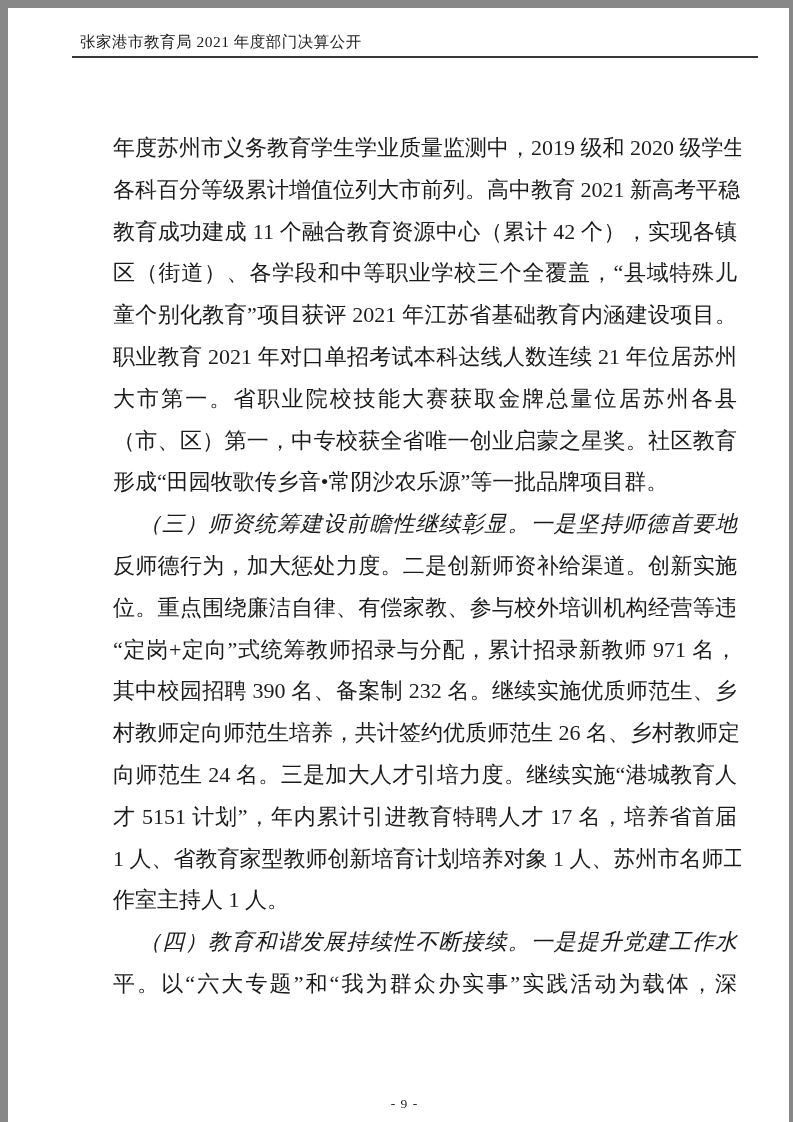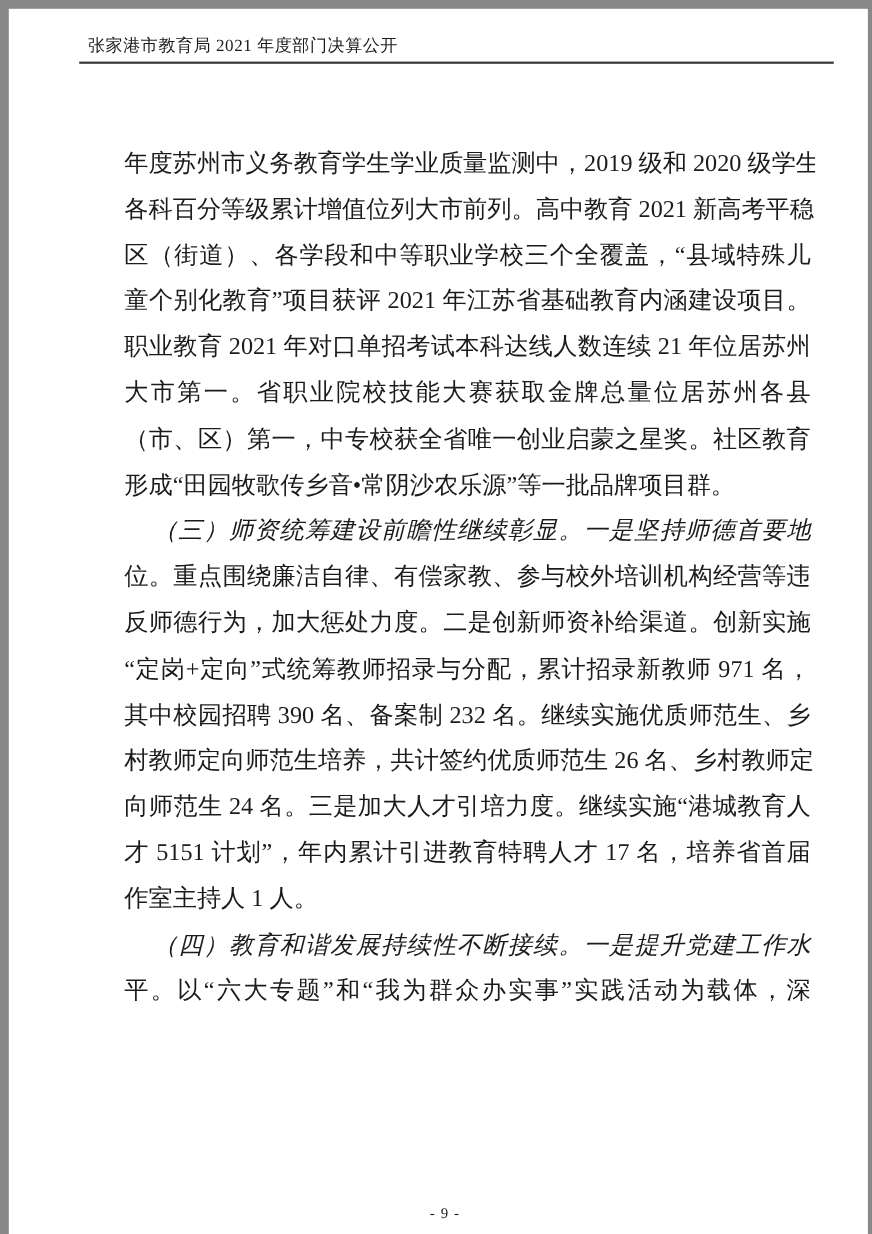--- a/index.html
+++ b/index.html
@@ -71,34 +71,36 @@
 
 <div class="page">
 
   <div class="header">
     <span class="header-title">张家港市教育局 2021 年度部门决算公开</span>
   </div>
 
   <div class="body">
     <div class="line">年度苏州市义务教育学生学业质量监测中，2019 级和 2020 级学生</div>
     <div class="line">各科百分等级累计增值位列大市前列。高中教育 2021 新高考平稳</div>
+    <div class="line">教育成功建成 11 个融合教育资源中心（累计 42 个），实现各镇</div>
     <div class="line">区（街道）、各学段和中等职业学校三个全覆盖，“县域特殊儿</div>
     <div class="line">童个别化教育”项目获评 2021 年江苏省基础教育内涵建设项目。</div>
     <div class="line">职业教育 2021 年对口单招考试本科达线人数连续 21 年位居苏州</div>
     <div class="line">大市第一。省职业院校技能大赛获取金牌总量位居苏州各县</div>
     <div class="line">（市、区）第一，中专校获全省唯一创业启蒙之星奖。社区教育</div>
     <div class="line para-end">形成“田园牧歌传乡音•常阴沙农乐源”等一批品牌项目群。</div>
     <div class="line indent">（三）师资统筹建设前瞻性继续彰显。一是坚持师德首要地</div>
+    <div class="line">反师德行为，加大惩处力度。二是创新师资补给渠道。创新实施</div>
     <div class="line">位。重点围绕廉洁自律、有偿家教、参与校外培训机构经营等违</div>
-    <div class="line">反师德行为，加大惩处力度。二是创新师资补给渠道。创新实施</div>
     <div class="line">“定岗+定向”式统筹教师招录与分配，累计招录新教师 971 名，</div>
     <div class="line">其中校园招聘 390 名、备案制 232 名。继续实施优质师范生、乡</div>
     <div class="line">村教师定向师范生培养，共计签约优质师范生 26 名、乡村教师定</div>
     <div class="line">向师范生 24 名。三是加大人才引培力度。继续实施“港城教育人</div>
     <div class="line">才 5151 计划”，年内累计引进教育特聘人才 17 名，培养省首届</div>
+    <div class="line">1 人、省教育家型教师创新培育计划培养对象 1 人、苏州市名师工</div>
     <div class="line para-end">作室主持人 1 人。</div>
     <div class="line indent">（四）教育和谐发展持续性不断接续。一是提升党建工作水</div>
     <div class="line">平。以“六大专题”和“我为群众办实事”实践活动为载体，深</div>
   </div>
 
   <div class="footer">
     <span class="page-number">- 9 -</span>
   </div>
 
 </div>

